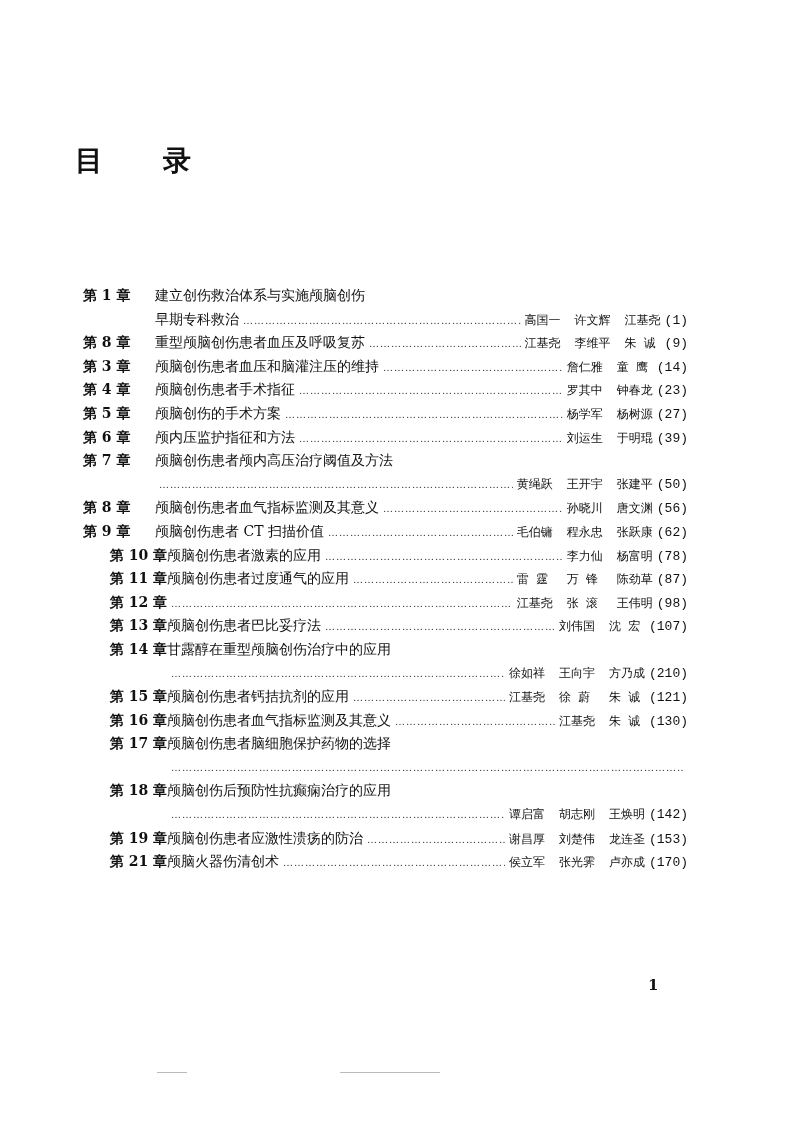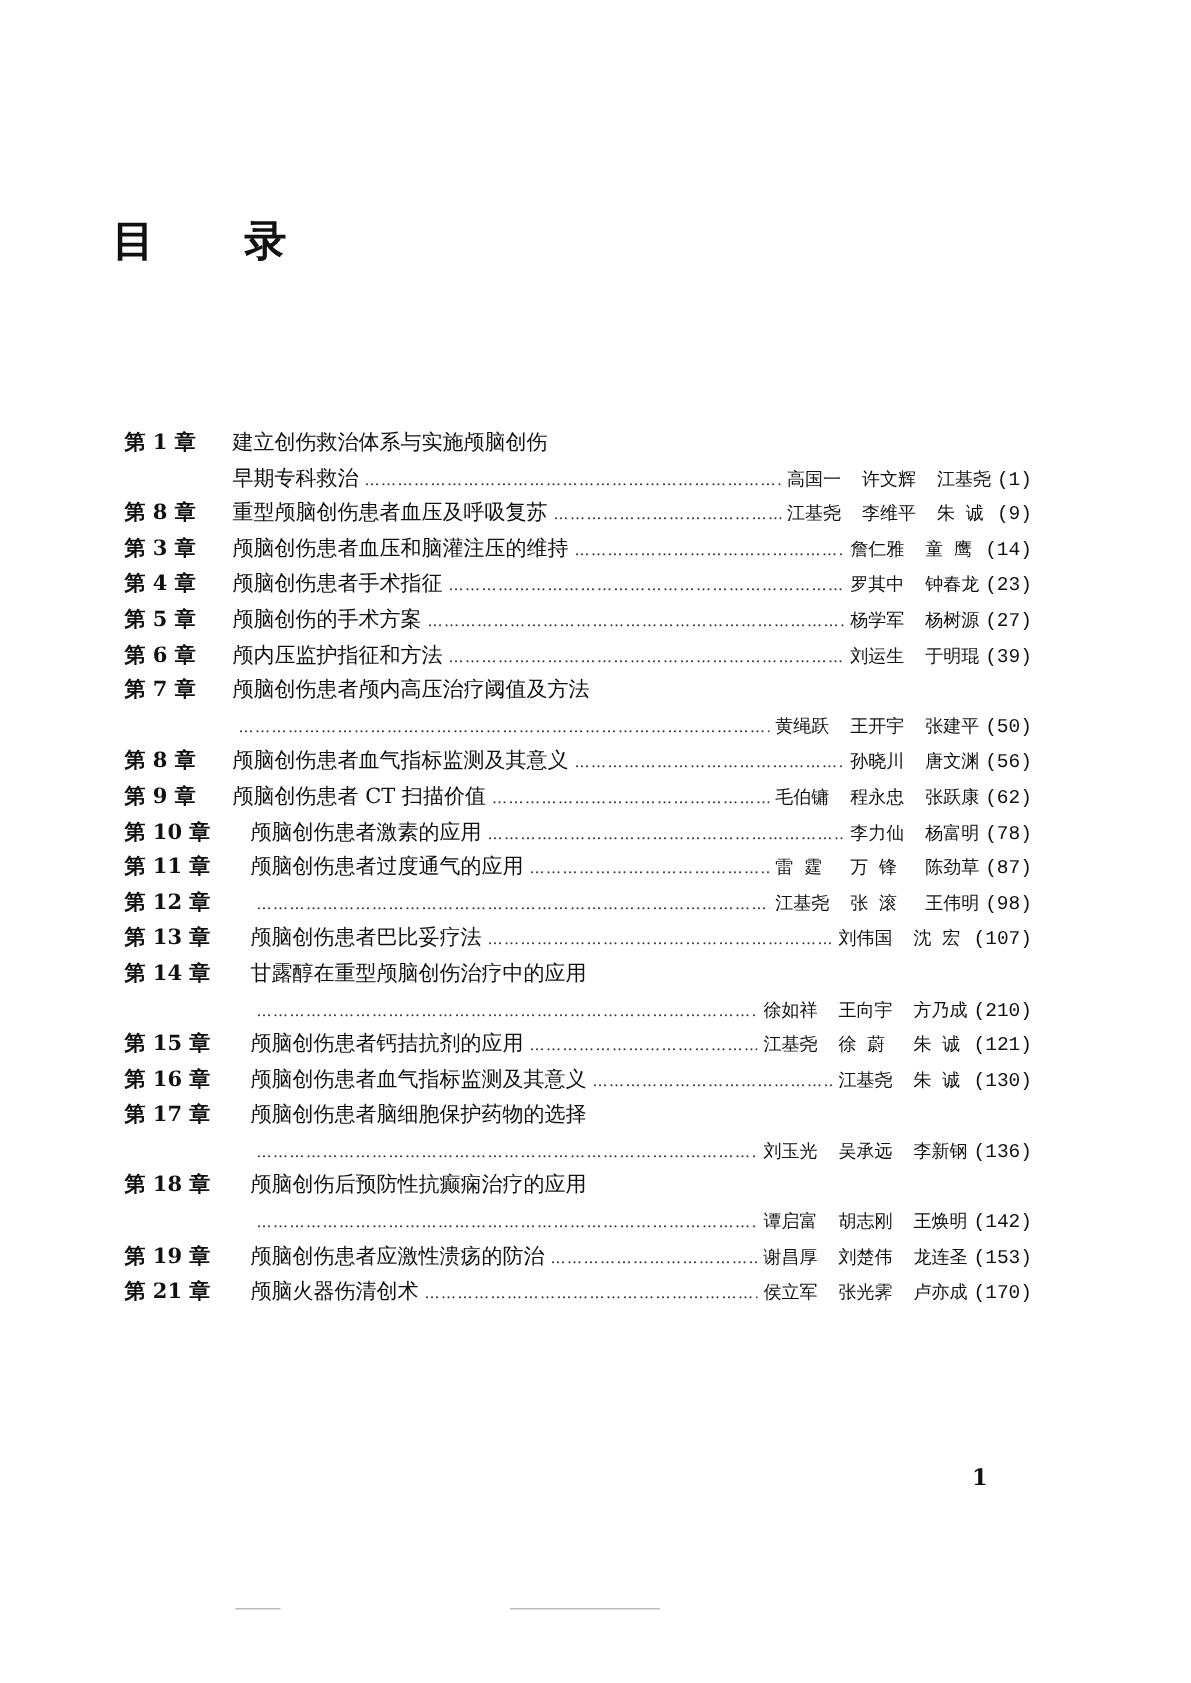--- a/index.html
+++ b/index.html
@@ -15,21 +15,21 @@
     display: flex; gap: 0;
   }
   .title span { display: inline-block; }
   .title .t1 { width: 88px; }
   .toc {
     position: absolute; top: 284px; left: 83px; width: 605px;
   }
   .entry { font-size: 14px; line-height: 23.6px; }
   .row { display: flex; align-items: baseline; white-space: nowrap; height: 23.6px; }
   .ch { font-weight: bold; width: 72px; flex: 0 0 auto; }
-  .ch.wide { width: 84px; }
+  .ch.wide { width: 84px; text-align: right; }
   .ttl { flex: 0 0 auto; }
   .cont { padding-left: 72px; }
   .cont.wide { padding-left: 84px; }
   .dots {
     flex: 1 1 auto; overflow: hidden; margin: 0 4px; color: #333;
     font-size: 10px; letter-spacing: 1px;
   }
   .dots::before { content: "…………………………………………………………………………………………………………………………………………………………………"; }
   .auth { flex: 0 0 auto; font-size: 12px; font-family: Liberation Mono, monospace; }
   .auth .a { display: inline-block; margin-left: 10px; min-width: 40px; }
@@ -183,21 +183,20 @@
         <span class="auth"><span class="a">江基尧</span><span class="a">朱 诚</span><span class="pg">(130)</span></span>
       </div>
     </div>
     <div class="entry">
       <div class="row">
         <span class="ch wide">第 17 章</span>
         <span class="ttl">颅脑创伤患者脑细胞保护药物的选择</span>
       </div>
       <div class="row cont wide">
         <span class="dots"></span>
-        <span class="auth"><span class="a">刘玉光</span><span class="a">吴承远</span><span class="a">李新钢</span><span class="pg">(136)</span></span>
       </div>
     </div>
     <div class="entry">
       <div class="row">
         <span class="ch wide">第 18 章</span>
         <span class="ttl">颅脑创伤后预防性抗癫痫治疗的应用</span>
       </div>
       <div class="row cont wide">
         <span class="dots"></span>
         <span class="auth"><span class="a">谭启富</span><span class="a">胡志刚</span><span class="a">王焕明</span><span class="pg">(142)</span></span>

